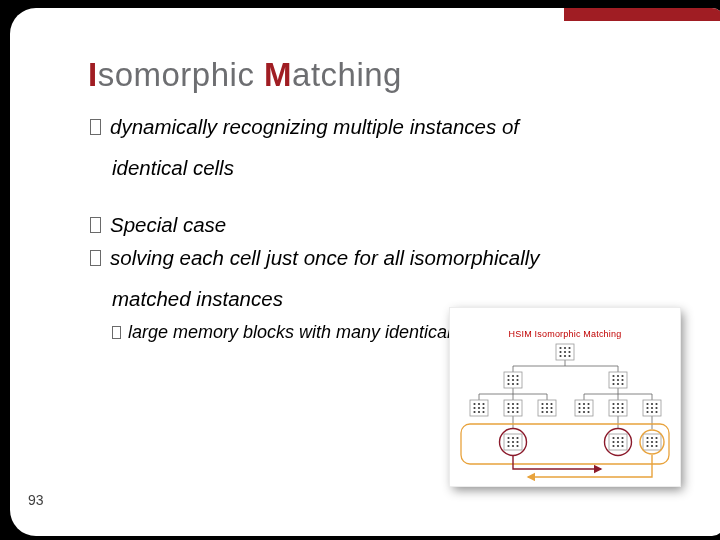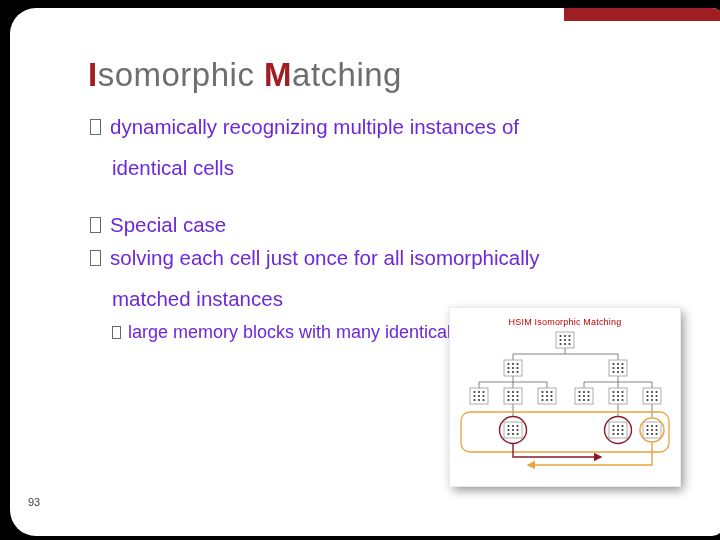--- a/index.html
+++ b/index.html
@@ -43,22 +43,23 @@
     color: #6D6E71;
     white-space: nowrap;
   }
   .title .lead { color: #A01D23; font-weight: 700; }
   .content {
     position: absolute;
     left: 80px;
     top: 104px;
     width: 575px;
     font-size: 20.5px;
-    color: #6d28d9;
+    color: #000000;
     line-height: 29px;
+    font-style: italic;
   }
   .bullet { margin-bottom: 4px; }
   .bullet .line { white-space: nowrap; }
   .bullet .cont { padding-left: 22px; margin-top: 12px; }
   .sq {
     display: inline-block;
     width: 9px;
     height: 14px;
     border: 1.6px solid #6a6a6a;
     margin-right: 9px;
@@ -82,32 +83,32 @@
   .img-card {
     position: absolute;
     left: 440px;
     top: 300px;
     width: 230px;
     height: 178px;
     background: #fff;
     box-shadow: 0 0 0 1px #ececec, 3px 4px 10px rgba(0,0,0,0.45);
   }
   .img-caption {
-    padding-top: 9px;
+    padding-top: 21px;
     text-align: center;
     font-size: 9px;
     color: #C00000;
     letter-spacing: 0.2px;
   }
   .img-card svg { display: block; margin: 3px auto 0 auto; }
   .page-num {
     position: absolute;
     left: 11px;
     bottom: 28px;
-    font-size: 11px;
+    font-size: 14px;
     color: #3f3f3f;
     padding-left: 7px;
   }
 </style>
 </head>
 <body>
 
 <div class="slide">
 
   <div class="accent-bar"></div>

